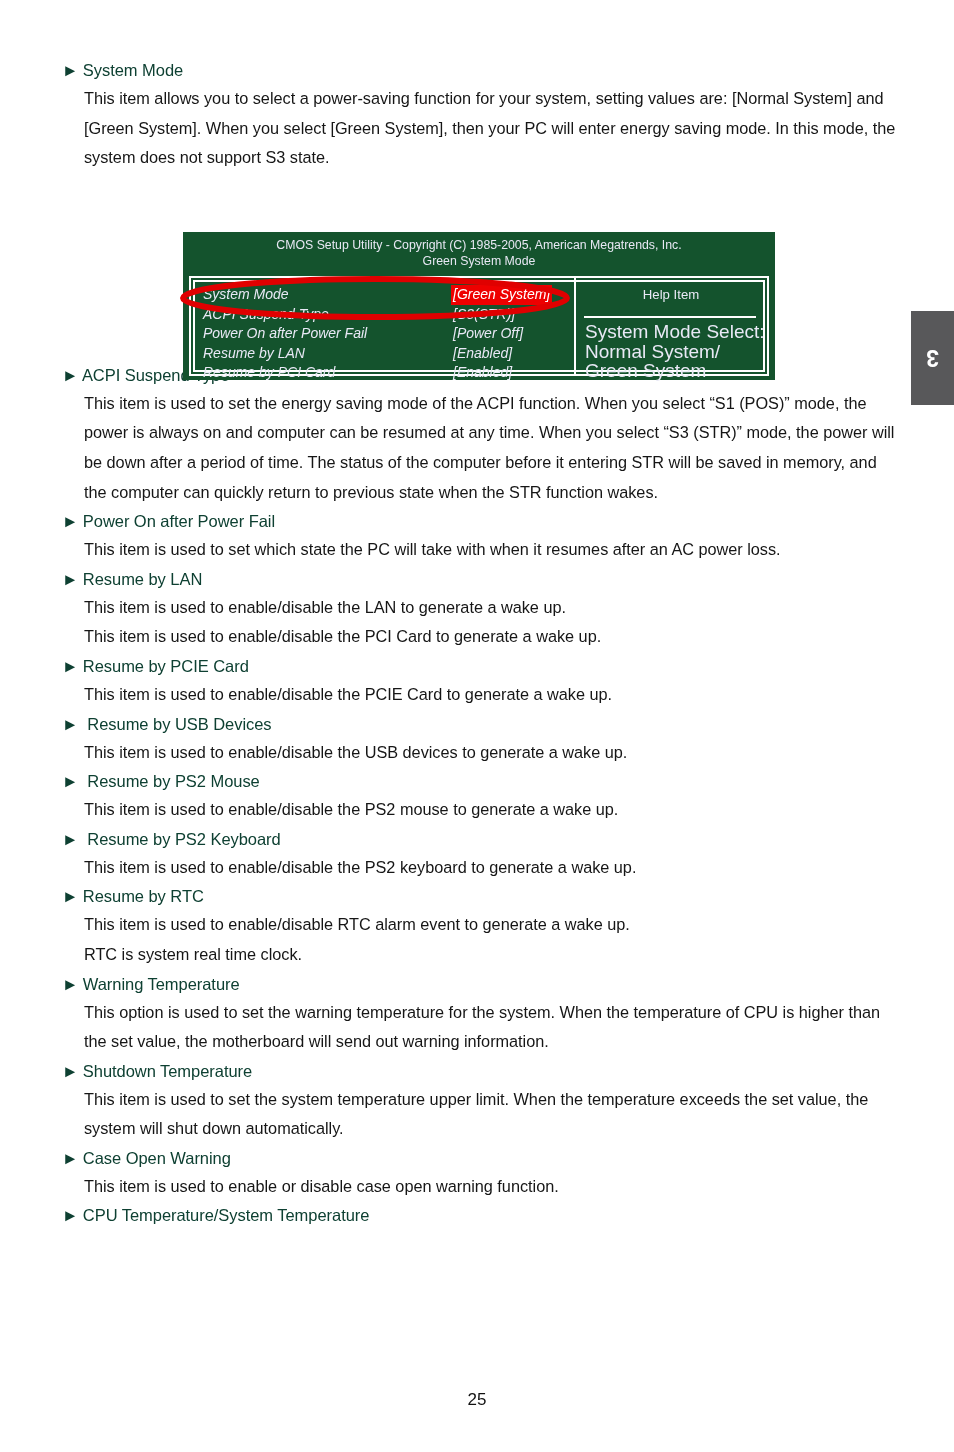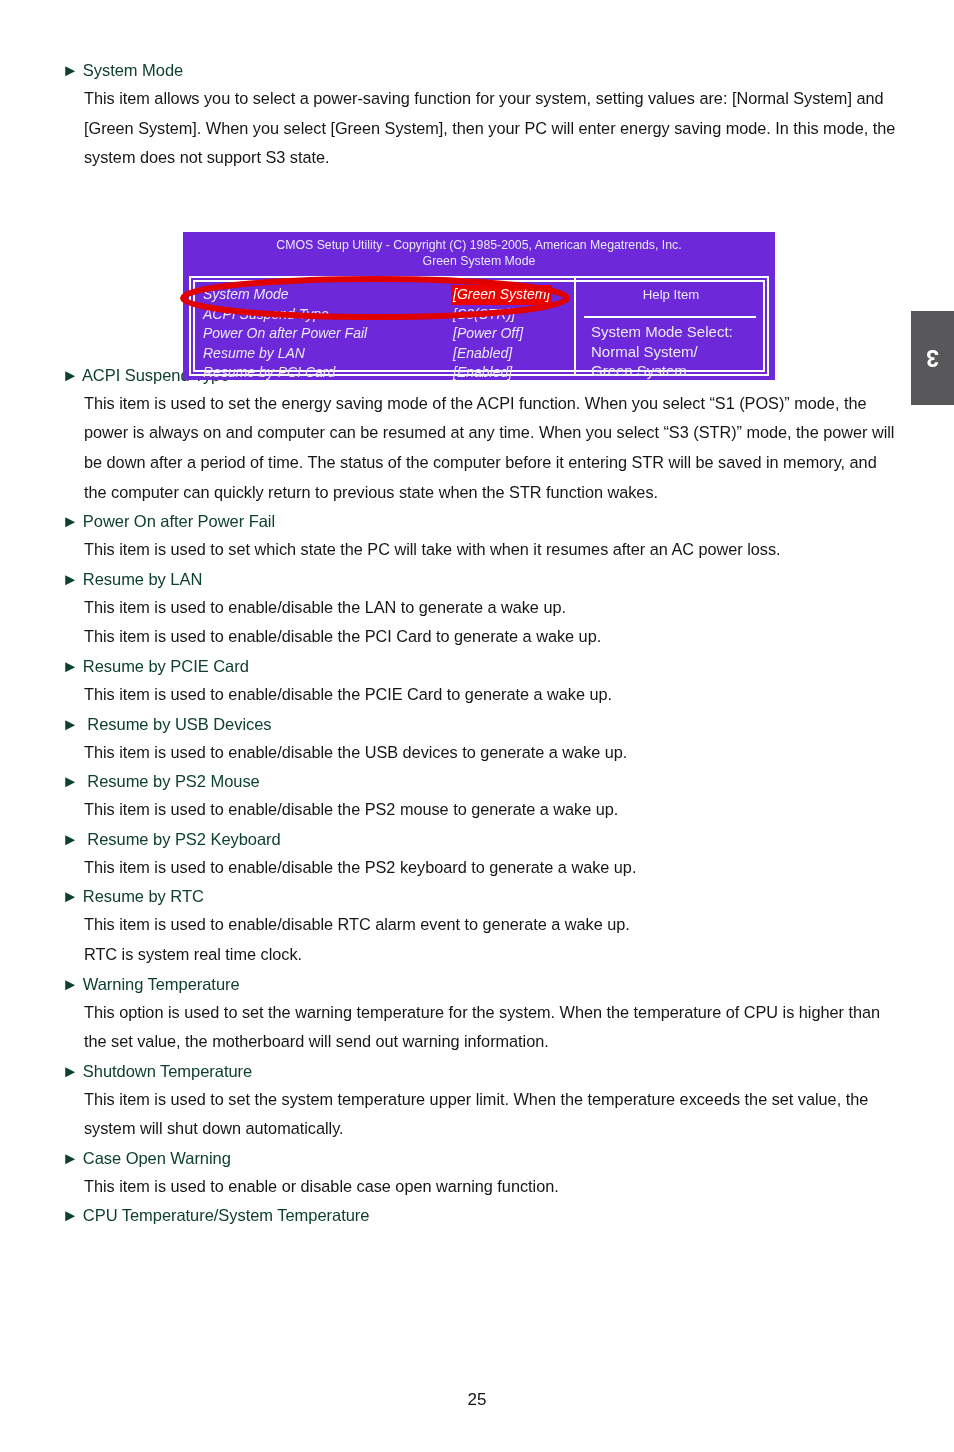--- a/index.html
+++ b/index.html
@@ -59,21 +59,21 @@
   .bios-wrap {
     position: absolute;
     left: 183px;
     top: 232px;
     width: 592px;
     height: 148px;
   }
   .bios {
     position: absolute;
     inset: 0;
-    background: #6d28d9;
+    background: #14532d;
     box-sizing: border-box;
   }
   .bios-title {
     position: absolute;
     left: 0;
     top: 5px;
     width: 100%;
     text-align: center;
     color: #e8e8f4;
     font-size: 12.3px;
@@ -158,24 +158,23 @@
     width: 172px;
     height: 2px;
     background: #ffffff;
   }
   .bios-help-body {
     position: absolute;
     left: 402px;
     top: 90px;
     width: 180px;
     color: #e9e9f6;
-    font-size: 15px;
+    font-size: 19px;
     line-height: 19.5px;
     white-space: nowrap;
-    margin-left: 6px;
   }
 
   
   .annot-ellipse {
     position: absolute;
     left: 178px;
     top: 276px;
     width: 394px;
     height: 44px;
     pointer-events: none;

